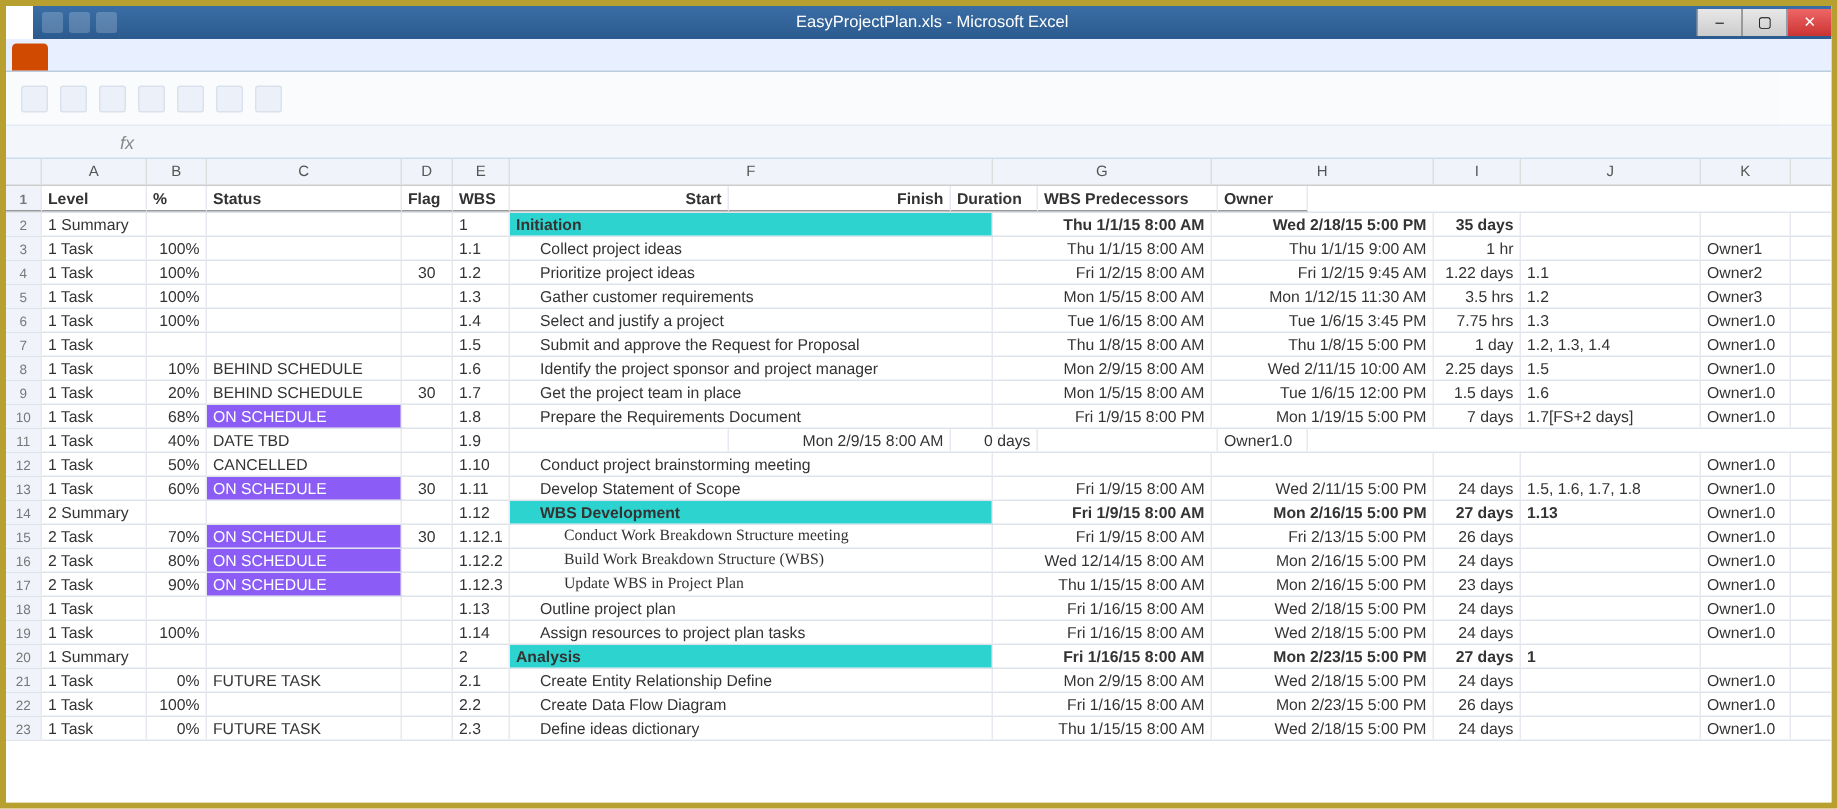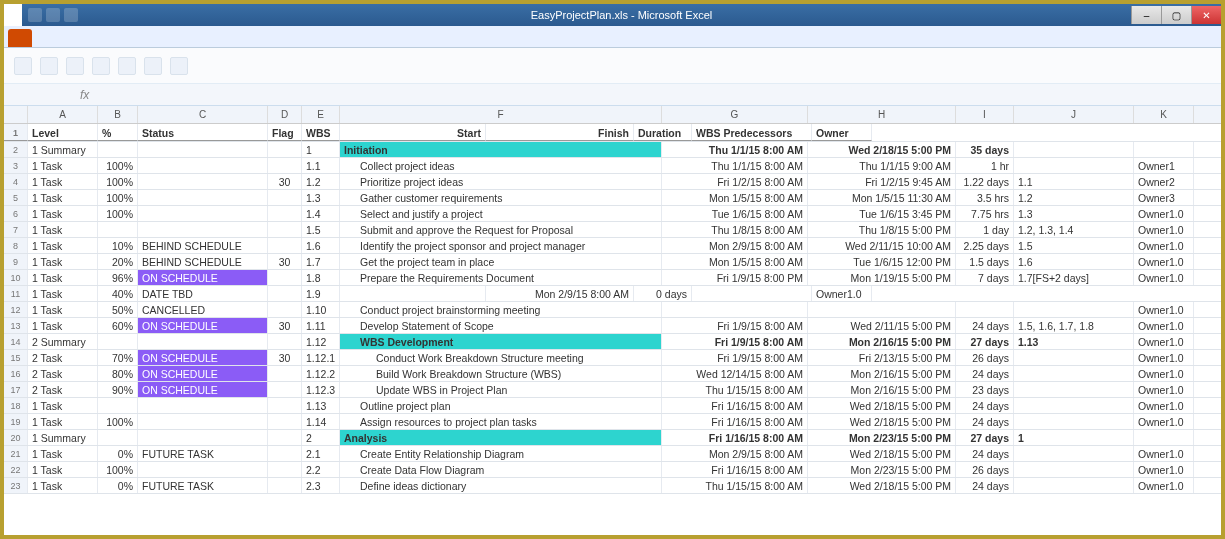--- a/index.html
+++ b/index.html
@@ -24,21 +24,21 @@
 .grid { overflow:auto; }
 .row { display:flex; height:16px; border-bottom:1px solid #dfe4ea; font-size:10.5px; color:#333; }
 .row > div { border-right:1px solid #e6eaf0; padding:0 4px; line-height:16px; overflow:hidden; white-space:nowrap; text-overflow:clip; }
 .rownum { width:24px; background:#f0f4fa; text-align:center; color:#777; font-size:9px; border-right:1px solid #ccc; }
 .c-level{width:70px;} .c-pct{width:40px;text-align:right;} .c-status{width:130px;} .c-flag{width:34px;text-align:center;} .c-wbs{width:38px;} .c-task{width:322px;} .c-start{width:146px;text-align:right;} .c-finish{width:148px;text-align:right;} .c-dur{width:58px;text-align:right;} .c-pred{width:120px;} .c-owner{width:60px;}
 .hdrrow { font-weight:bold; background:#fff; height:18px; }
 .hdrrow > div { line-height:18px; border-bottom:1px solid #999; }
 .summary .c-task,.summary .c-start,.summary .c-finish,.summary .c-dur,.summary .c-pred { font-weight:bold; }
 .summary .c-task { background:#2dd4cf; }
 .st-green{background:#8b5cf6;color:#fff;}
-.indent1{padding-left:20px !important;} .indent2{padding-left:36px !important;}
+.indent1{padding-left:20px !important;} .indent2{padding-left:36px !important;font-family:Liberation Serif, serif;}
 </style>
 </head>
 <body>
 
 <div class="titlebar">
   <div class="qat">
     <span></span>
     <span></span>
     <span></span>
   </div>
@@ -142,21 +142,21 @@
       </div>
       <div class="row">
         <div class="rownum">5</div>
         <div class="c-level">1 Task</div>
         <div class="c-pct">100%</div>
         <div class="c-status "></div>
         <div class="c-flag"></div>
         <div class="c-wbs">1.3</div>
         <div class="c-task indent1">Gather customer requirements</div>
         <div class="c-start">Mon 1/5/15 8:00 AM</div>
-        <div class="c-finish">Mon 1/5/15 11:30 AM</div>
+        <div class="c-finish">Mon 1/12/15 11:30 AM</div>
         <div class="c-dur">3.5 hrs</div>
         <div class="c-pred">1.2</div>
         <div class="c-owner">Owner3</div>
       </div>
       <div class="row">
         <div class="rownum">6</div>
         <div class="c-level">1 Task</div>
         <div class="c-pct">100%</div>
         <div class="c-status "></div>
         <div class="c-flag"></div>
@@ -206,21 +206,21 @@
         <div class="c-task indent1">Get the project team in place</div>
         <div class="c-start">Mon 1/5/15 8:00 AM</div>
         <div class="c-finish">Tue 1/6/15 12:00 PM</div>
         <div class="c-dur">1.5 days</div>
         <div class="c-pred">1.6</div>
         <div class="c-owner">Owner1.0</div>
       </div>
       <div class="row">
         <div class="rownum">10</div>
         <div class="c-level">1 Task</div>
-        <div class="c-pct">96%</div>
+        <div class="c-pct">68%</div>
         <div class="c-status st-green">ON SCHEDULE</div>
         <div class="c-flag"></div>
         <div class="c-wbs">1.8</div>
         <div class="c-task indent1">Prepare the Requirements Document</div>
         <div class="c-start">Fri 1/9/15 8:00 PM</div>
         <div class="c-finish">Mon 1/19/15 5:00 PM</div>
         <div class="c-dur">7 days</div>
         <div class="c-pred">1.7[FS+2 days]</div>
         <div class="c-owner">Owner1.0</div>
       </div>
@@ -363,21 +363,21 @@
         <div class="c-pred">1</div>
         <div class="c-owner"></div>
       </div>
       <div class="row">
         <div class="rownum">21</div>
         <div class="c-level">1 Task</div>
         <div class="c-pct">0%</div>
         <div class="c-status ">FUTURE TASK</div>
         <div class="c-flag"></div>
         <div class="c-wbs">2.1</div>
-        <div class="c-task indent1">Create Entity Relationship Diagram</div>
+        <div class="c-task indent1">Create Entity Relationship Define</div>
         <div class="c-start">Mon 2/9/15 8:00 AM</div>
         <div class="c-finish">Wed 2/18/15 5:00 PM</div>
         <div class="c-dur">24 days</div>
         <div class="c-pred"></div>
         <div class="c-owner">Owner1.0</div>
       </div>
       <div class="row">
         <div class="rownum">22</div>
         <div class="c-level">1 Task</div>
         <div class="c-pct">100%</div>

